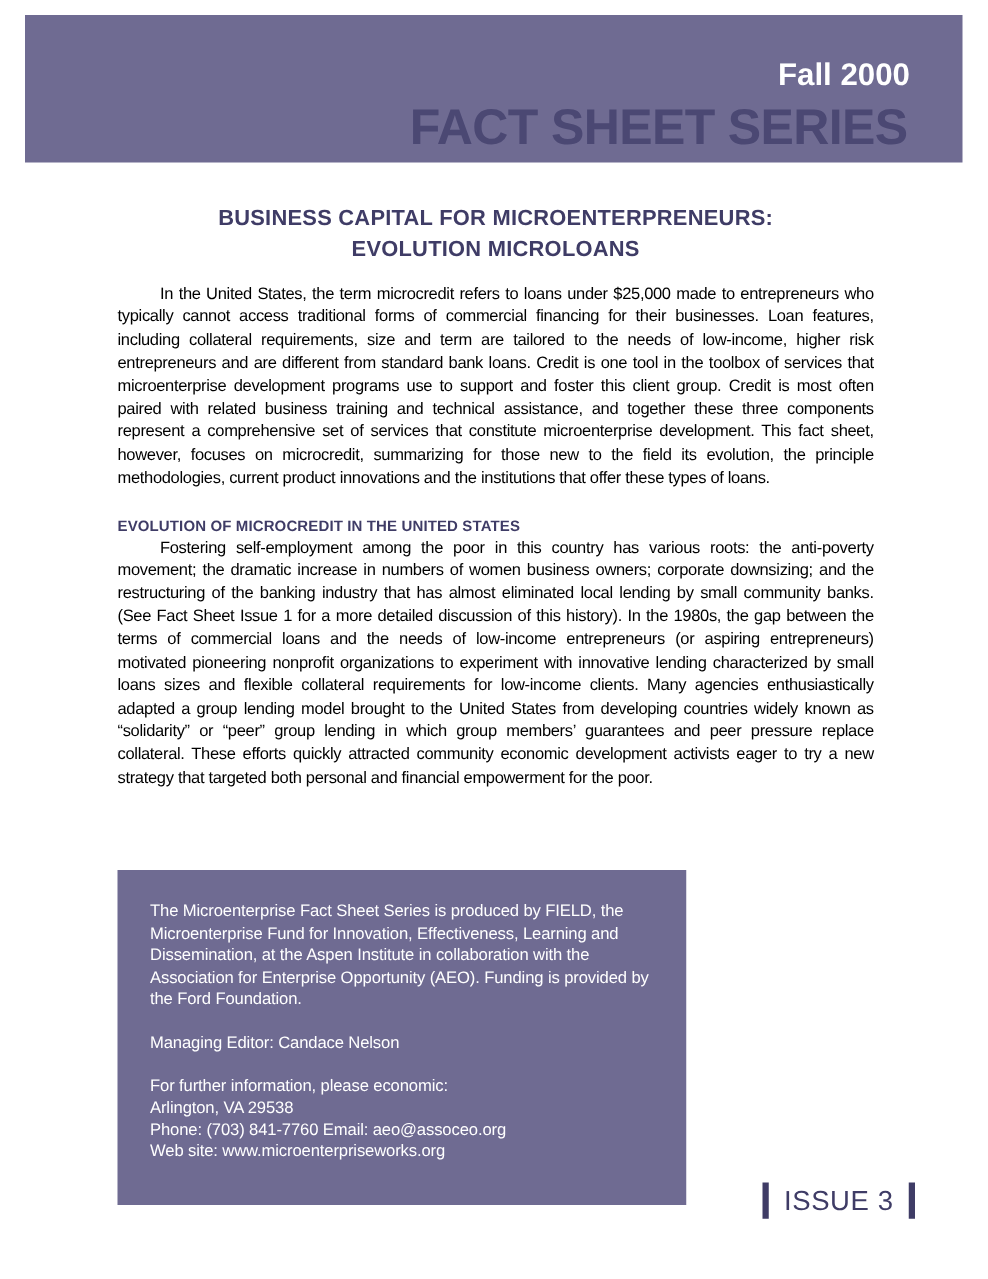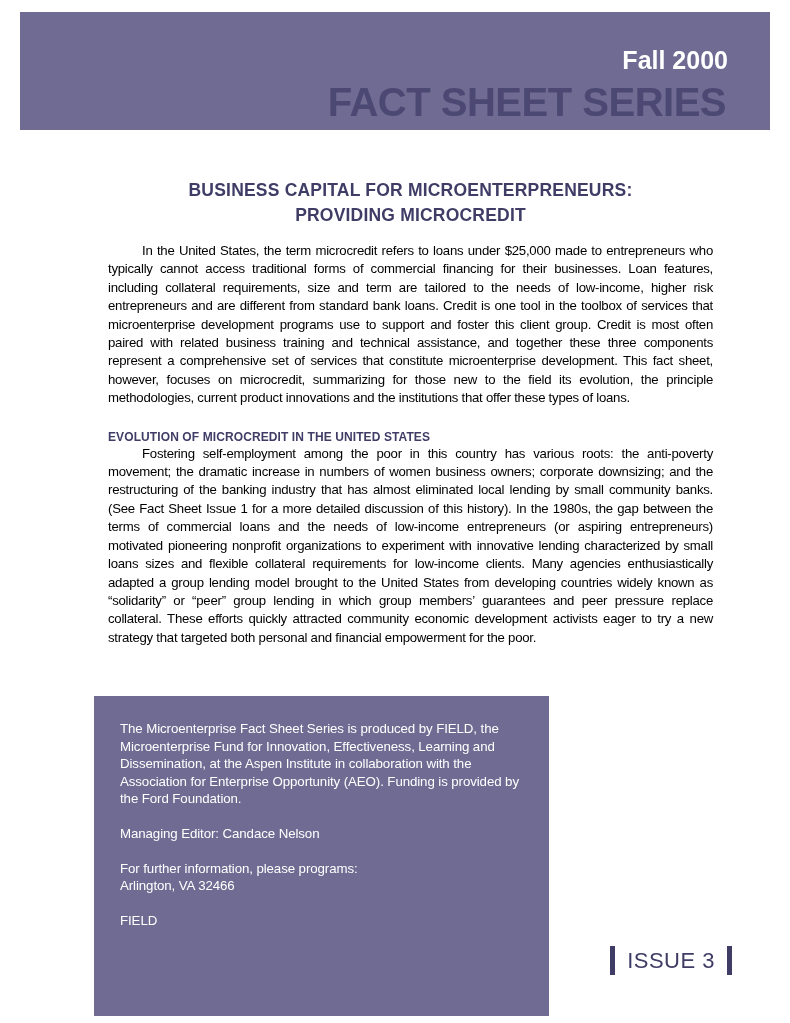--- a/index.html
+++ b/index.html
@@ -53,24 +53,23 @@
     line-height: 40px;
     font-weight: bold;
     color: #4b4873;
     letter-spacing: -0.5px;
     margin-left: 24px;
   }
 
   
   .article {
     position: absolute;
-    left: 108px;
+    left: 94px;
     top: 162px;
     width: 605px;
-    margin-top: 16px;
   }
   .headline {
     text-align: center;
     color: #3f3c66;
     font-size: 17.5px;
     font-weight: bold;
     line-height: 25px;
     margin: 0 0 14px 0;
     letter-spacing: 0.2px;
   }
@@ -89,21 +88,21 @@
     margin: 22px 0 1px 0;
     letter-spacing: 0.1px;
   }
 
   
   .colophon {
     position: absolute;
     left: 94px;
     top: 696px;
     width: 455px;
-    height: 320px;
+    height: 268px;
     background: #6f6b92;
     color: #ffffff;
     box-sizing: border-box;
     padding: 24px 26px 0 26px;
   }
   .colophon p {
     margin: 0;
     font-size: 13.3px;
     line-height: 17.6px;
     letter-spacing: -0.1px;
@@ -137,35 +136,36 @@
 <body>
 
 <div class="masthead">
   <div class="mast-season">Fall 2000</div>
   <div class="mast-sub">FACT SHEET SERIES</div>
 </div>
 
 <div class="article">
   <h1 class="headline">
     <span>BUSINESS CAPITAL FOR MICROENTERPRENEURS:</span><br>
-    <span>PROVIDING MICROCREDIT</span>
+    <span>EVOLUTION MICROLOANS</span>
   </h1>
   <p class="body-par">In the United States, the term microcredit refers to loans under $25,000 made to entrepreneurs who typically cannot access traditional forms of commercial financing for their businesses.  Loan features, including collateral requirements, size and term are tailored to the needs of low-income, higher risk entrepreneurs and are different from standard bank loans.  Credit is one tool in the toolbox of services that microenterprise development programs use to support and foster this client group.  Credit is most often paired with related business training and technical assistance, and together these three components represent a comprehensive set of services that constitute microenterprise development.  This fact sheet, however, focuses on microcredit, summarizing for those new to the field its evolution, the principle methodologies, current product innovations and the institutions that offer these types of loans.</p>
   <h2 class="section-head">EVOLUTION OF MICROCREDIT IN THE UNITED STATES</h2>
   <p class="body-par">Fostering self-employment among the poor in this country has various roots: the anti-poverty movement; the dramatic increase in numbers of women business owners; corporate downsizing; and the restructuring of the banking industry that has almost eliminated local lending by small community banks.  (See Fact Sheet Issue 1 for a more detailed discussion of this history).  In the 1980s, the gap between the terms of commercial loans and the needs of low-income entrepreneurs (or aspiring entrepreneurs) motivated pioneering nonprofit organizations to experiment with innovative lending characterized by small loans sizes and flexible collateral requirements for low-income clients.  Many agencies enthusiastically adapted a group lending model brought to the United States from developing countries widely known as “solidarity” or “peer” group lending in which group members’ guarantees and peer pressure replace collateral.  These efforts quickly attracted community economic development activists eager to try a new strategy that targeted both personal and financial empowerment for the poor.</p>
 </div>
 
 <div class="colophon">
   <p>The Microenterprise Fact Sheet Series is produced by FIELD, the Microenterprise Fund for Innovation, Effectiveness, Learning and Dissemination, at the Aspen Institute in collaboration with the Association for Enterprise Opportunity (AEO).  Funding is provided by the Ford Foundation.</p>
   <div class="gap"></div>
   <p>Managing Editor: Candace Nelson</p>
   <div class="gap"></div>
-  <p>For further information, please programs:</p>
-  <p>Arlington, VA 32466</p>
+  <p>For further information, please economic:</p>
+  <p>Arlington, VA 29538</p>
+  <p>Phone: (703) 841-7760      Email: aeo@assoceo.org</p>
+  <p>Web site: www.microenterpriseworks.org</p>
   <div class="gap"></div>
-  <p>FIELD</p>
 </div>
 
 <div class="issue">
   <span class="bar"></span>
   <span class="issue-label">ISSUE 3</span>
   <span class="bar"></span>
 </div>
 
 </body></html>

